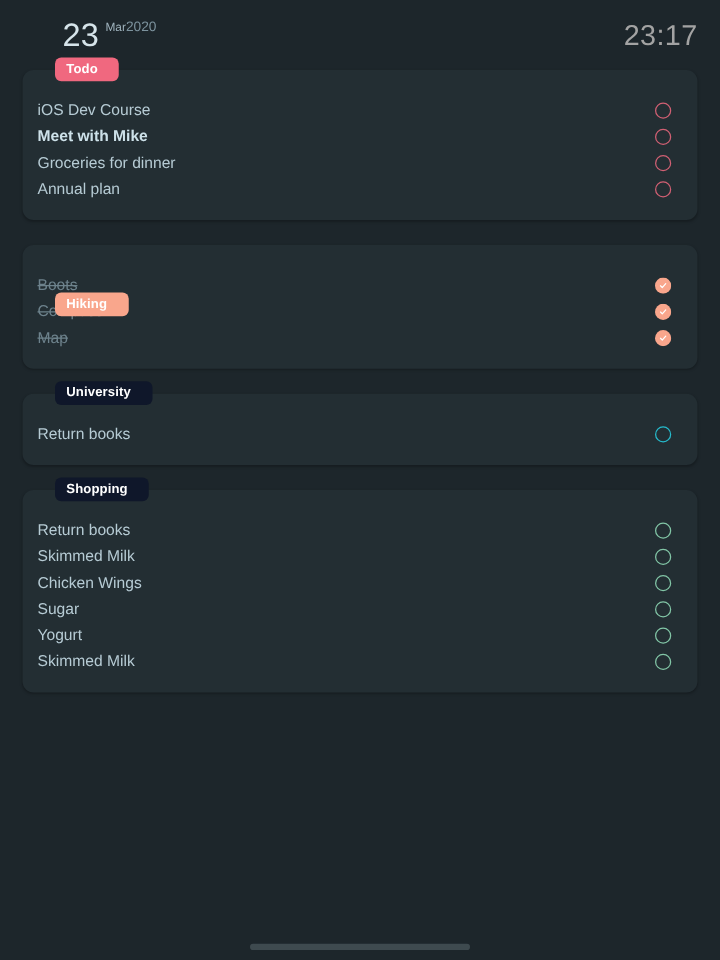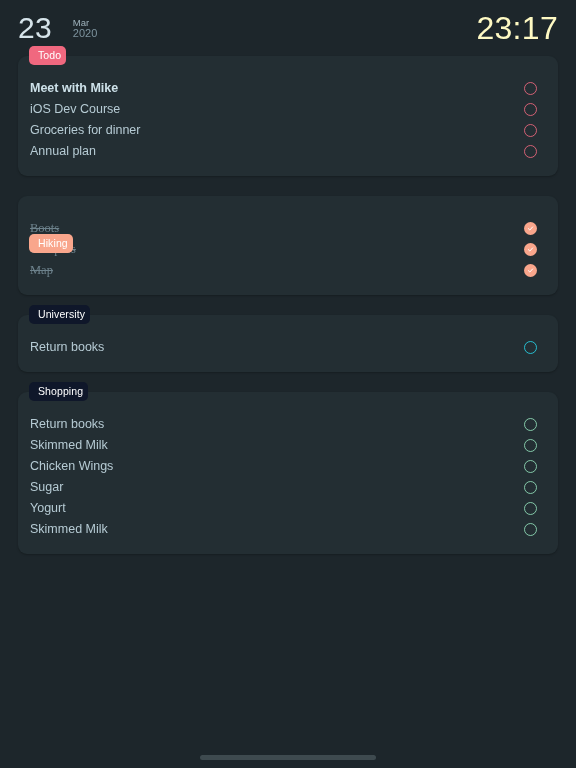--- a/index.html
+++ b/index.html
@@ -24,70 +24,70 @@
     justify-content: space-between;
     padding: 0 18px 0 18px;
     box-sizing: border-box;
   }
   .date-group {
     display: flex;
     align-items: flex-start;
     gap: 5px;
   }
   .date-day {
-    font-size: 30px;
+    font-size: 26px;
     font-weight: 400;
     color: #d6e4ea;
     line-height: 28px;
     letter-spacing: 0.2px;
+    margin-left: 32px;
   }
   .date-my {
     display: flex;
-    flex-direction: column;
+    flex-direction: row;
     padding-top: 3px;
-    margin-left: 16px;
   }
   .date-month {
     font-size: 9.5px;
     color: #9fb3bd;
     line-height: 11px;
   }
   .date-year {
     font-size: 11px;
     color: #7d939e;
     line-height: 11px;
   }
   .clock {
-    font-size: 32px;
-    color: #fef9c3;
+    font-size: 23px;
+    color: #a3a3a3;
     line-height: 26px;
     letter-spacing: 0.3px;
   }
 
   
   .board {
     padding: 0 18px;
     box-sizing: border-box;
   }
   .card {
     position: relative;
     background: #232e33;
     border-radius: 9px;
     margin-bottom: 20px;
     padding: 22px 0 14px 0;
     box-shadow: 0 1px 2px rgba(0,0,0,0.25);
   }
   .badge {
     position: absolute;
     top: -10px;
-    left: 11px;
+    left: 26px;
     border-radius: 5px;
-    padding: 3px 5px 4px 9px;
+    padding: 3px 17px 4px 9px;
     font-size: 10.5px;
-    font-weight: normal;
+    font-weight: bold;
     color: #ffffff;
     letter-spacing: 0.1px;
     line-height: 12px;
     white-space: nowrap;
   }
 
   .task {
     display: flex;
     align-items: center;
     justify-content: space-between;
@@ -100,21 +100,20 @@
     color: #b6cbd4;
     line-height: 15px;
   }
   .task.bold .task-label {
     font-weight: bold;
     color: #cde1e9;
   }
   .task.done .task-label {
     text-decoration: line-through;
     color: #6d828c;
-    font-family: Liberation Serif, serif;
   }
 
   .check {
     width: 13px;
     height: 13px;
     border-radius: 50%;
     border: 1.4px solid currentColor;
     box-sizing: border-box;
     display: flex;
     align-items: center;
@@ -154,26 +153,26 @@
       <span class="date-month">Mar</span>
       <span class="date-year">2020</span>
     </span>
   </div>
   <div class="clock">23:17</div>
 </div>
 
 <div class="board" id="board">
     <div class="card">
       <div class="badge" style="background: rgb(240, 104, 127);">Todo</div>
+      <div class="task">
+        <span class="task-label">iOS Dev Course</span>
+        <span class="check" style="color: rgb(240, 104, 127); opacity: 0.85;"></span>
+      </div>
       <div class="task bold">
         <span class="task-label">Meet with Mike</span>
-        <span class="check" style="color: rgb(240, 104, 127); opacity: 0.85;"></span>
-      </div>
-      <div class="task">
-        <span class="task-label">iOS Dev Course</span>
         <span class="check" style="color: rgb(240, 104, 127); opacity: 0.85;"></span>
       </div>
       <div class="task">
         <span class="task-label">Groceries for dinner</span>
         <span class="check" style="color: rgb(240, 104, 127); opacity: 0.85;"></span>
       </div>
       <div class="task">
         <span class="task-label">Annual plan</span>
         <span class="check" style="color: rgb(240, 104, 127); opacity: 0.85;"></span>
       </div>

